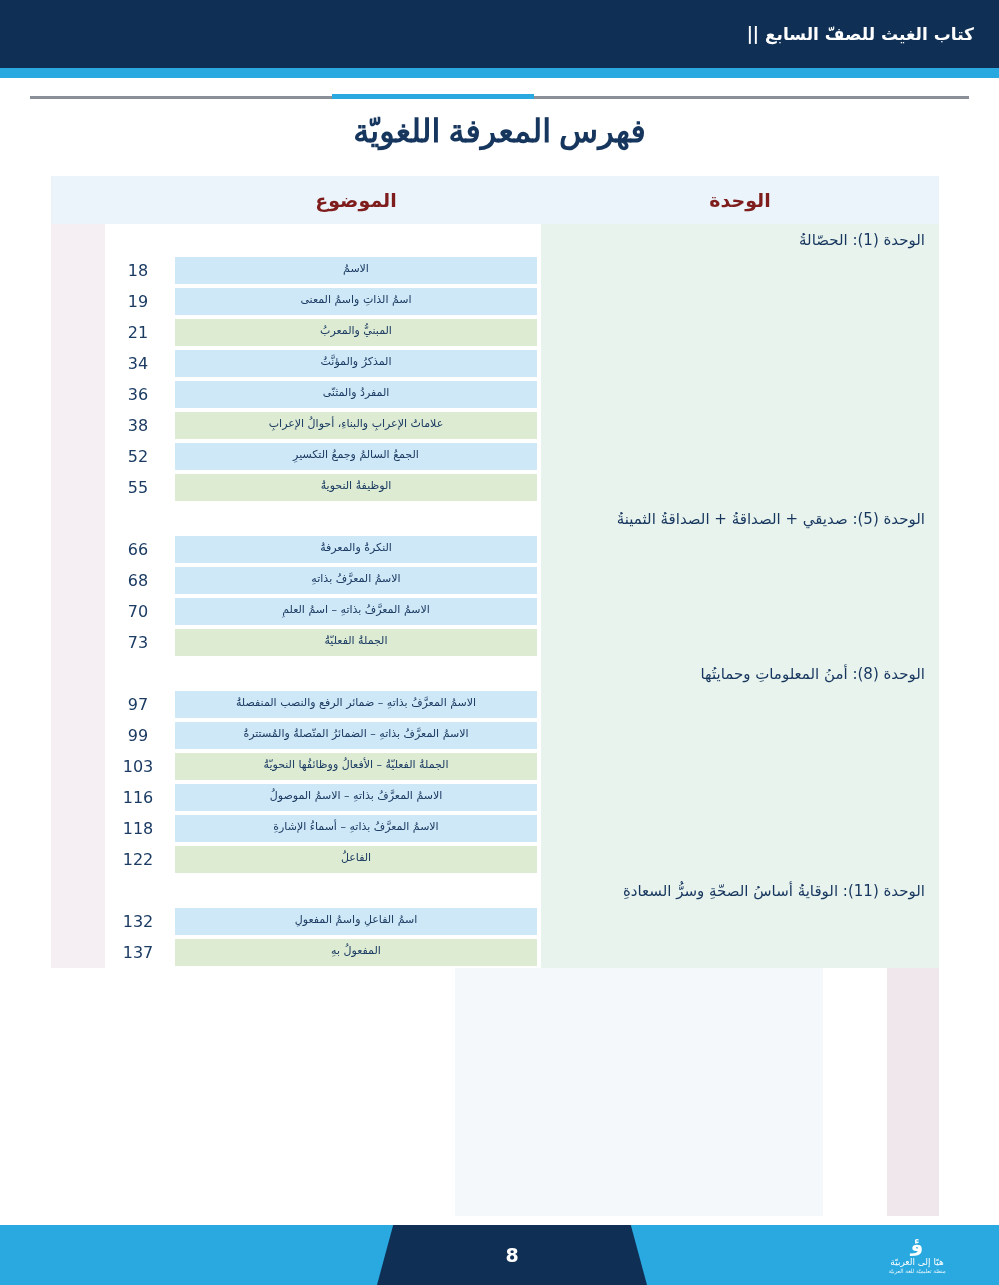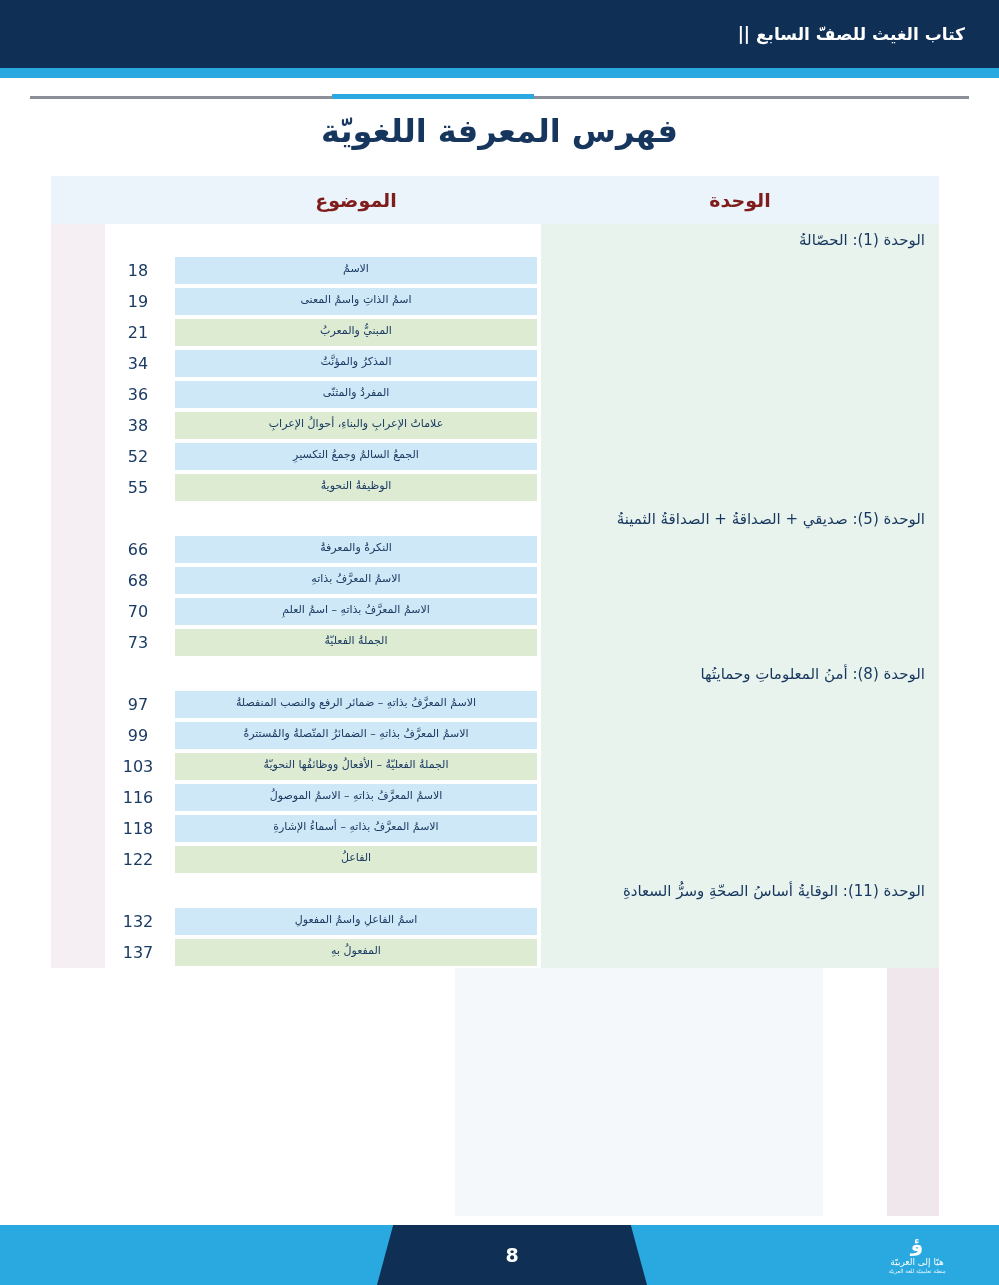--- a/index.html
+++ b/index.html
@@ -24,21 +24,21 @@
     height: 68px;
     background: #0f2f55;
     display: flex;
     align-items: center;
     justify-content: flex-start;
   }
   .header-bar .header-title {
     color: #ffffff;
     font-size: 17px;
     font-weight: bold;
-    margin-right: 34px;
+    margin-right: 25px;
     letter-spacing: 0px;
     direction: rtl;
   }
   .header-accent {
     position: absolute;
     top: 68px;
     left: 0;
     width: 999px;
     height: 10px;
     background: #29a9e0;
@@ -64,20 +64,21 @@
   .page-title {
     position: absolute;
     top: 112px;
     left: 0;
     width: 999px;
     text-align: center;
     font-size: 32px;
     font-weight: bold;
     color: #16365e;
     direction: rtl;
+    font-family: Liberation Serif, serif;
   }
 
   
   .table-wrap {
     position: absolute;
     top: 176px;
     right: 60px;
     width: 880px;
     direction: rtl;
   }

